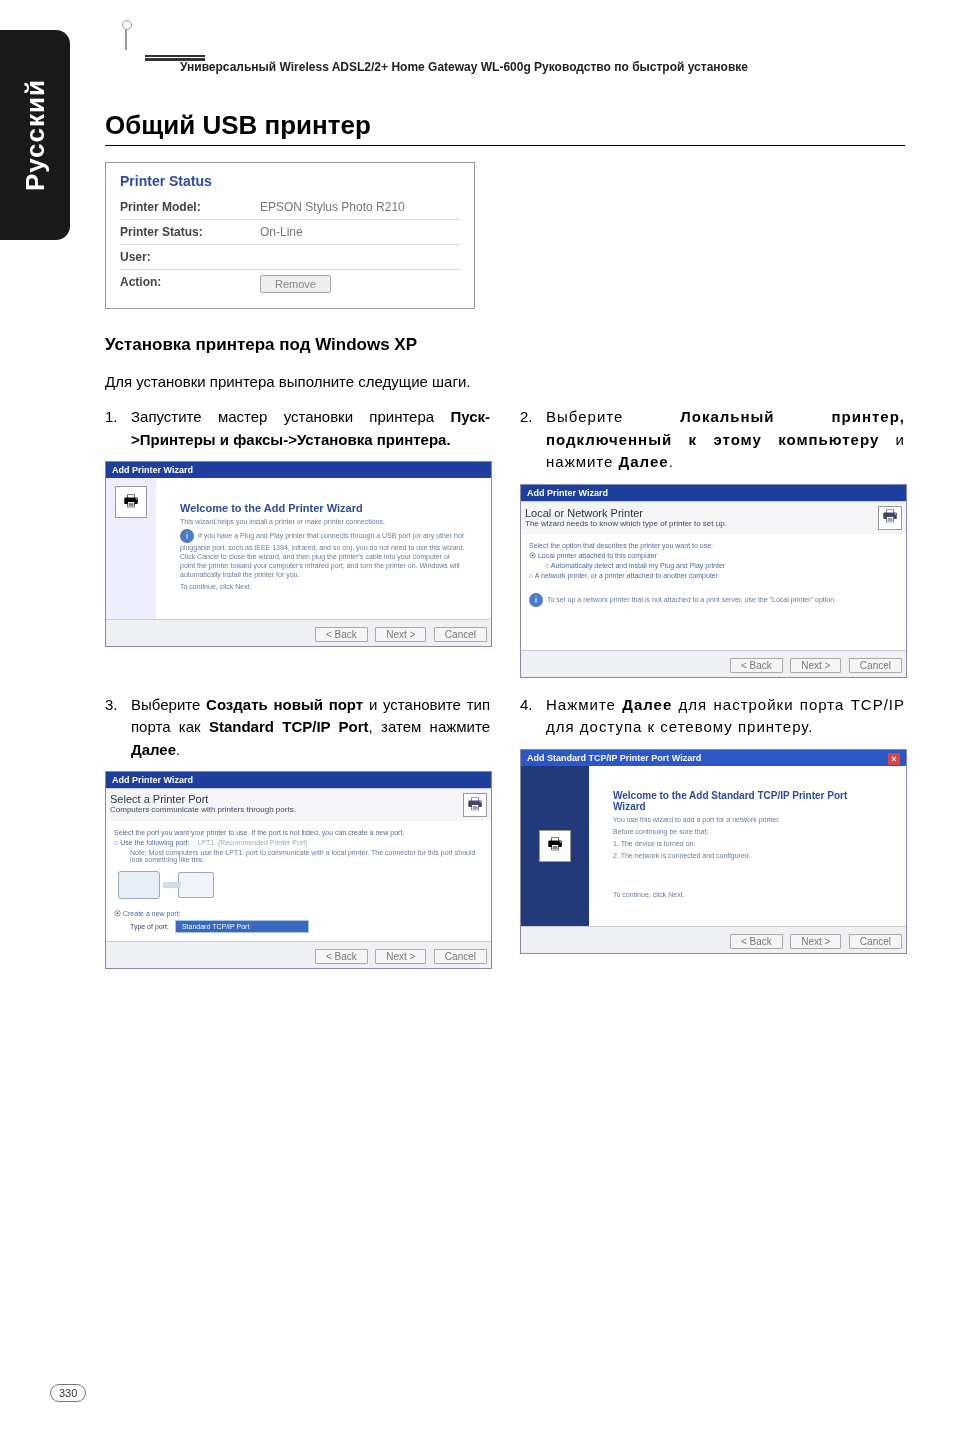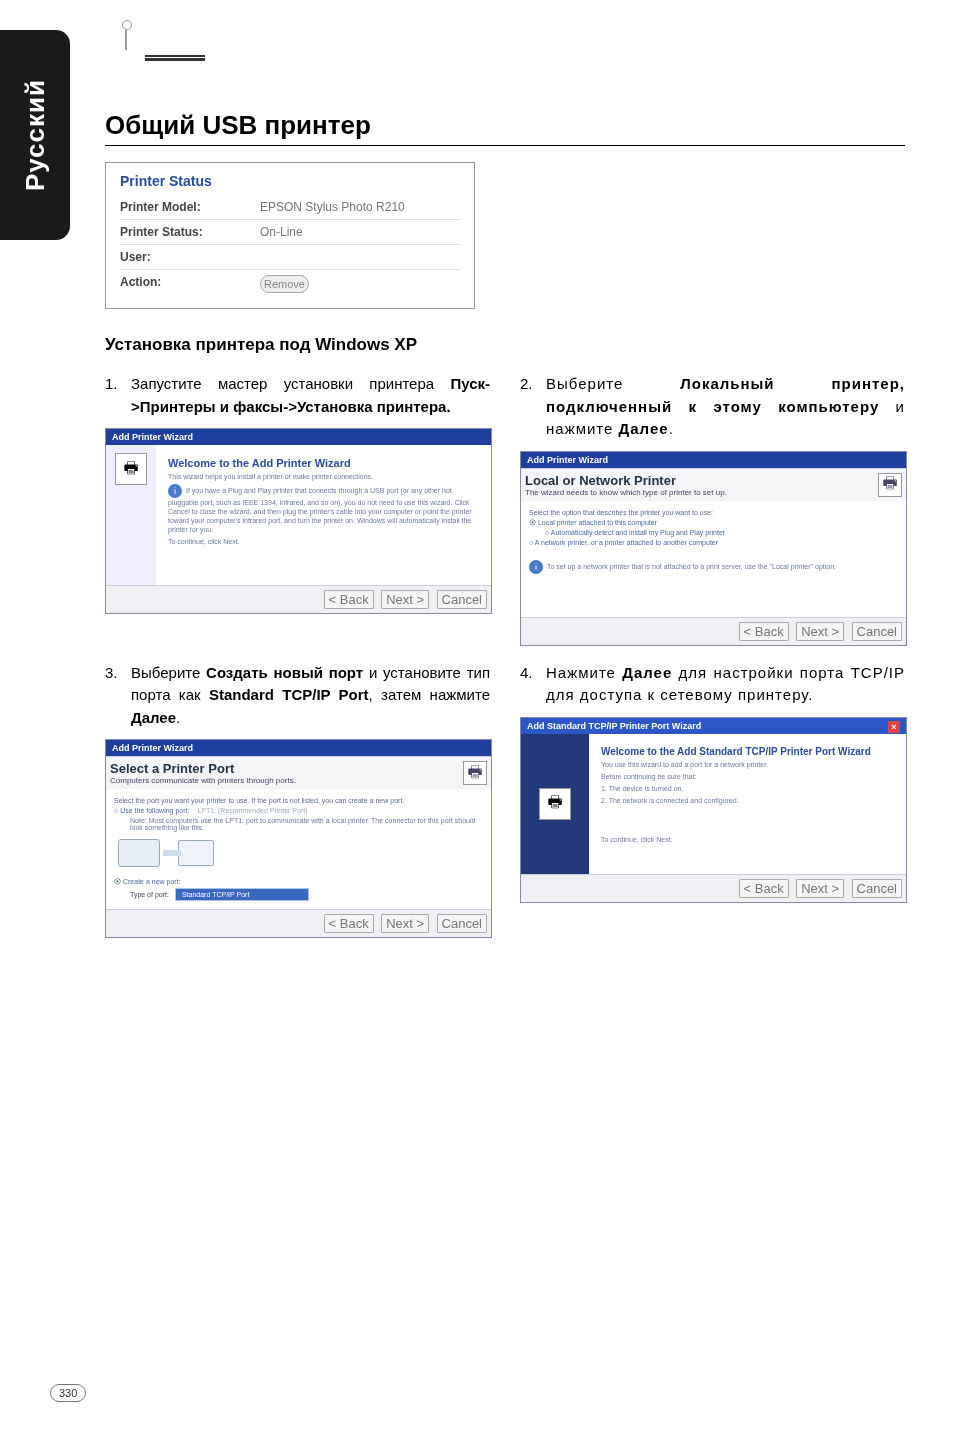--- a/index.html
+++ b/index.html
@@ -15,47 +15,47 @@
   .content{position:absolute;left:105px;top:110px;width:800px}
   .h1{font-size:26px;font-weight:bold;margin:0 0 4px 0}
   .h1-rule{border:none;border-top:1.5px solid #000;margin:0 0 16px 0}
   .intro{font-size:15px;line-height:1.5;margin:0 0 14px 0}
   .intro b{font-weight:bold}
   .status-box{border:1px solid #999;width:340px;padding:10px 14px;margin-bottom:26px}
   .status-box .title{color:#2b4ca0;font-weight:bold;font-size:14px;margin-bottom:6px}
   .status-row{display:flex;font-size:12px;color:#555;border-top:1px solid #ddd;padding:5px 0}
   .status-row .k{width:140px;font-weight:bold;color:#444}
   .status-row .v{color:#777}
-  .btn-sm{display:inline-block;border:1px solid #aaa;background:#eee;color:#888;font-size:11px;padding:2px 3px;border-radius:9px}
+  .btn-sm{display:inline-block;border:1px solid #aaa;background:#eee;color:#888;font-size:11px;padding:2px 14px;border-radius:2px}
   .h2{font-size:17px;font-weight:bold;margin:16px 0 18px 0}
   .lead{font-size:15px;margin:0 0 16px 0}
   .two-col{display:flex;gap:30px}
   .col{flex:1}
   .step{display:flex;font-size:15px;margin-bottom:10px;line-height:1.5;text-align:justify}
   .step .n{width:26px;flex:none}
   .step .t{flex:1}
   .wiz{border:1px solid #88a;width:100%;margin-bottom:16px}
   .wiz-title{background:#1f3f9f;color:#fff;font-size:9px;font-weight:bold;padding:3px 6px}
   .wiz-title.blue2{background:#2b57c7}
   .wiz-body{background:#fff;display:flex;min-height:140px}
   .wiz-left{width:50px;background:#eef;display:flex;align-items:flex-start;justify-content:center;padding-top:8px}
   .wiz-left.nav-bg{width:68px;background:#223a7a;align-items:center;padding-top:0}
   .wiz-icon{width:30px;height:30px;border:1px solid #999;background:#fff;display:flex;align-items:center;justify-content:center;font-size:16px}
-  .wiz-right{flex:1;padding:12px;font-size:8px;color:#667}
+  .wiz-right{flex:1;padding:24px;font-size:8px;color:#667}
   .wiz-right .wt{font-size:11px;color:#2b4ca0;font-weight:bold;margin-bottom:2px}
   .wiz-right p{margin:3px 0;font-size:7px;color:#6b7aa0;line-height:1.3}
   .info-icon{display:inline-block;width:14px;height:14px;border-radius:50%;background:#4a7acb;color:#fff;font-size:9px;text-align:center;line-height:14px;margin-right:4px;vertical-align:middle}
   .wiz-sub{background:#f5f5f8;border-top:1px solid #ccd;padding:4px;font-size:8px;color:#446}
-  .wiz-sub .wt2{font-weight:bold;color:#234;font-size:13px}
+  .wiz-sub .wt2{font-weight:normal;color:#234;font-size:11px}
   .wiz-main{padding:8px;font-size:7px;color:#5b6a95;min-height:100px}
   .radio-line{color:#4a6aa5;margin:3px 0}
   .radio-line::before{content:"○ ";color:#5b6a95}
   .radio-line.sel::before{content:"⦿ ";color:#355}
   .wiz-foot{background:#eef0f4;border-top:1px solid #ccd;padding:4px;text-align:right}
-  .wiz-foot .wb{display:inline-block;border:1px solid #aaa;background:#f5f5f5;color:#777;font-size:13px;padding:1px 4px;margin-left:3px;border-radius:1px}
+  .wiz-foot .wb{display:inline-block;border:1px solid #aaa;background:#f5f5f5;color:#777;font-size:10px;padding:1px 10px;margin-left:3px;border-radius:1px}
   .port-img{display:flex;gap:18px;padding:8px 4px;align-items:center}
   .port-dev{width:40px;height:26px;border:1px solid #9ab;border-radius:3px;background:#e8eef5;position:relative}
   .port-dev::after{content:"";position:absolute;left:44px;top:10px;width:18px;height:6px;background:#cde}
   .sel-box{border:1px solid #a8c8e8;background:#3a68c0;color:#fff;font-size:7px;padding:2px 6px;width:120px}
   .hint{font-size:7px;color:#446;margin:2px 0}
   .page-num{position:absolute;left:50px;bottom:30px;border:1px solid #777;border-radius:9px;padding:2px 8px;font-size:11px;color:#333}
   .sm{font-size:7px;color:#6b7aa0}
   .mini-printer{width:34px;height:24px;border:1px solid #9ab;background:#f0f4fa;border-radius:2px}
 </style>
 </head>
@@ -65,20 +65,21 @@
   <div class="side-tab">
     <span>Русский</span>
   </div>
 
   <div class="pin">
     <div class="ring"></div>
       <div class="shaft"></div>
   </div>
   <div class="hdr-line2"></div>
   <div class="hdr-line"></div>
+  <div class="header-text">Универсальный Wireless ADSL2/2+ Home Gateway  WL-600g Руководство по быстрой установке</div>
 
   <div class="content">
     <h1 class="h1">Общий USB принтер</h1>
     <hr class="h1-rule">
 
 
     <div class="status-box">
       <div class="title">Printer Status</div>
       <div class="status-row" style="border-top:none">
         <div class="k">Printer Model:</div>
@@ -92,20 +93,21 @@
         <div class="k">User:</div>
         <div class="v"></div>
       </div>
       <div class="status-row">
         <div class="k">Action:</div>
         <div class="v"><span class="btn-sm">Remove</span></div>
       </div>
     </div>
 
     <div class="h2">Установка принтера под Windows XP</div>
+    <p class="lead">Для установки принтера выполните следущие шаги.</p>
 
     <div class="two-col">
       <div class="col">
         <div class="step">
           <div class="n">1.</div>
           <div class="t"><span>Запустите мастер установки принтера </span><b>Пуск-&gt;Принтеры и факсы-&gt;Установка принтера.</b></div>
         </div>
 
         <div class="wiz">
           <div class="wiz-title">Add Printer Wizard</div>

